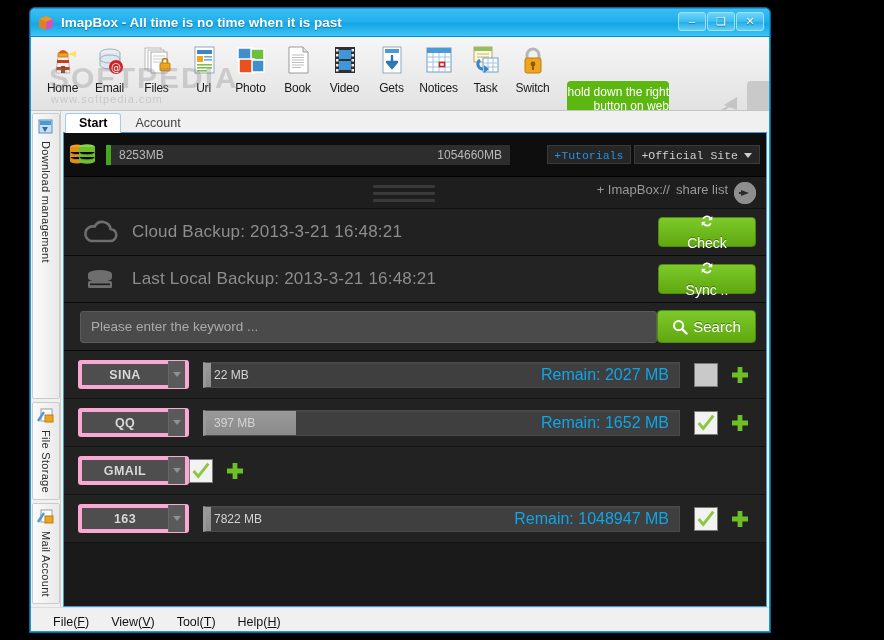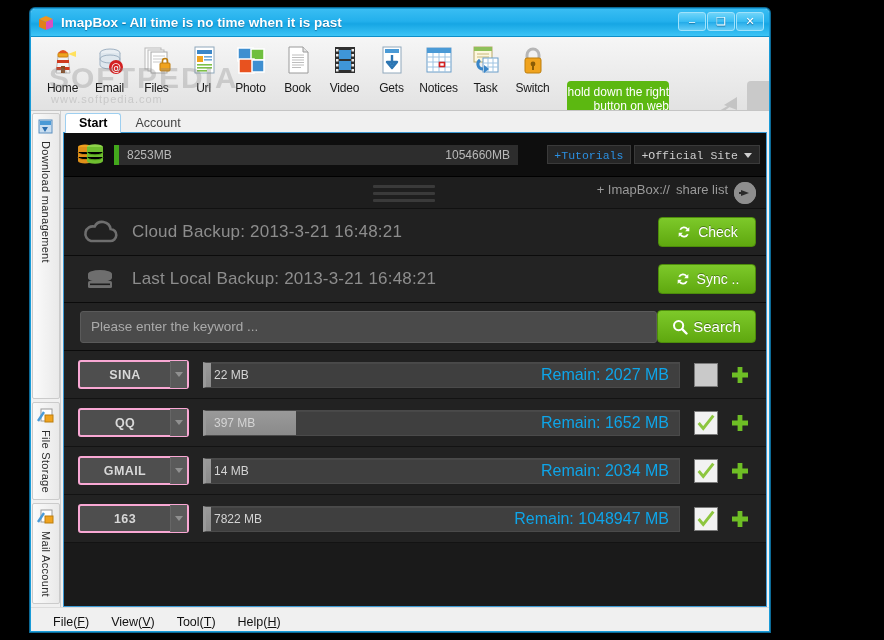--- a/index.html
+++ b/index.html
@@ -121,21 +121,21 @@
   #panel {
     flex:1 1 auto; margin:0 2px 0 2px;
     background:#1a1a1a; border:1px solid #3c9ad4;
     display:flex; flex-direction:column; min-height:0;
     position:relative;
   }
 
   
   #storagebar {
     height:44px; background:#0e0e0e; display:flex; align-items:center;
-    padding:0 6px 0 10px; border-bottom:1px solid #000; flex:0 0 auto;
+    padding:0 6px 0 2px; border-bottom:1px solid #000; flex:0 0 auto;
   }
   #dbicon { width:32px; height:28px; position:relative; flex:0 0 auto; margin-right:8px; }
   #storageTrack {
     flex:1 1 auto; height:20px; background:#2d2d2d; position:relative;
     display:flex; align-items:center; max-width:404px;
   }
   #storageFill { width:5px; height:20px; background:#43a81c; flex:0 0 auto; }
   .stLabel { font-size:12px; color:#b9b9b9; padding-left:8px; }
   .stRight { position:absolute; right:8px; font-size:12px; color:#b9b9b9; }
   #linkbox { margin-left:auto; display:flex; align-items:stretch; height:19px; }
@@ -173,20 +173,21 @@
   .bkrow.alt { background:#232323; }
   .bkicon { width:40px; height:30px; position:relative; flex:0 0 auto; margin-right:12px; }
   .bktext { font-size:17px; color:#8d8d8d; letter-spacing:.2px; }
   .greenbtn {
     margin-left:auto; height:30px; min-width:98px; border-radius:4px;
     background:linear-gradient(to bottom,#7dc92a,#5fa80f);
     border:1px solid #4d8c0b;
     color:#fff; font-size:14px; display:flex; align-items:center;
     justify-content:center; gap:6px; padding:0 12px;
     text-shadow:0 -1px 0 rgba(0,0,0,.35);
+    flex-direction:column;
   }
   .refreshIcon { width:16px; height:16px; position:relative; flex:0 0 auto; }
 
   
   #searchrow {
     height:48px; display:flex; align-items:center; padding:0 10px 0 16px;
     background:#222222; flex:0 0 auto; border-bottom:1px solid #0b0b0b;
   }
   #searchfield {
     flex:1 1 auto; height:32px; background:#4a4a4a; border:1px solid #5a5a5a;
@@ -203,21 +204,21 @@
   }
   .magIcon { width:15px; height:15px; position:relative; flex:0 0 auto; }
 
   
   #accounts { flex:1 1 auto; display:flex; flex-direction:column; min-height:0; }
   .acrow {
     height:48px; display:flex; align-items:center; padding:0 10px 0 14px;
     border-bottom:1px solid #131313; flex:0 0 auto; background:#222222;
   }
   .combo {
-    width:111px; height:29px; background:#4e4e4e; border:2px solid #f9a8d4;
+    width:111px; height:29px; background:#4e4e4e; border:4px solid #f9a8d4;
     border-radius:3px; display:flex; align-items:center; position:relative;
     flex:0 0 auto;
   }
   .combolabel {
     flex:1 1 auto; text-align:center; font-size:12.5px; font-weight:bold;
     color:#d8d8d8; letter-spacing:.4px;
   }
   .comboarrow {
     width:17px; height:27px; background:#5a5a5a; border-left:1px solid #666;
     display:flex; align-items:center; justify-content:center; flex:0 0 auto;
@@ -658,25 +659,20 @@
             </span>
           </div>
 
           <div class="acrow">
             <div class="combo">
               <span class="combolabel">GMAIL</span>
               <span class="comboarrow">
                   <i></i>
                 </span>
             </div>
-            <div class="meter">
-              <div class="meterFill" style="width:1%"></div>
-              <span class="meterUsed">14 MB</span>
-              <span class="meterRemain">Remain: 2034 MB</span>
-            </div>
             <div class="chk on">
               <svg viewBox="0 0 24 24" width="22" height="22" style="position:absolute;left:0;top:0">
                 <path d="M4 12 L9 18 L20 4" fill="none" stroke="#8dc63f" stroke-width="3.2"></path>
               </svg>
             </div>
             <span class="plus">
               <svg viewBox="0 0 20 20" width="20" height="20">
                 <polygon points="7.6,2 12.4,2 12.4,7.6 18,7.6 18,12.4 12.4,12.4 12.4,18 7.6,18 7.6,12.4 2,12.4 2,7.6 7.6,7.6" fill="#6ebe25"></polygon>
               </svg>
             </span>

